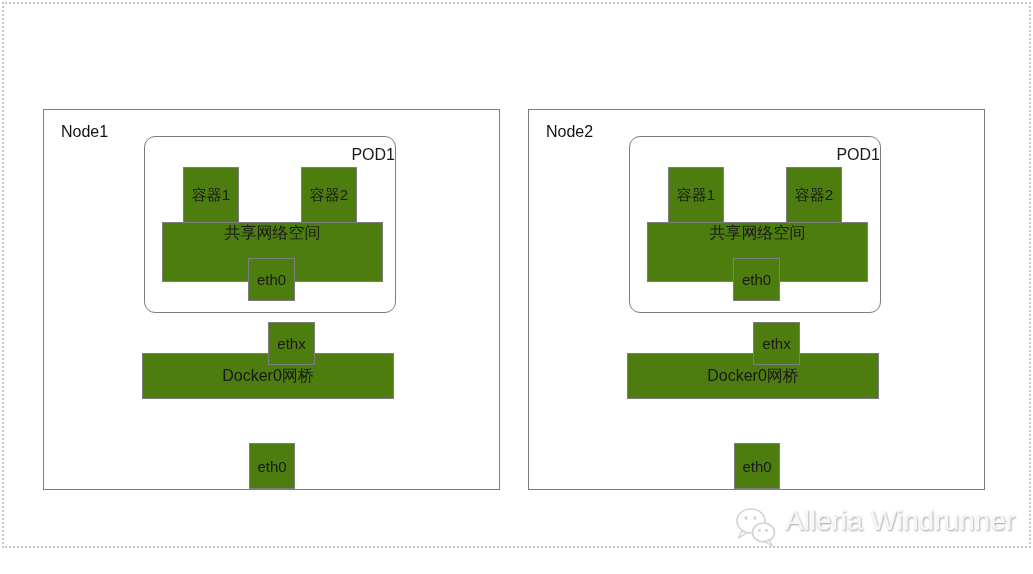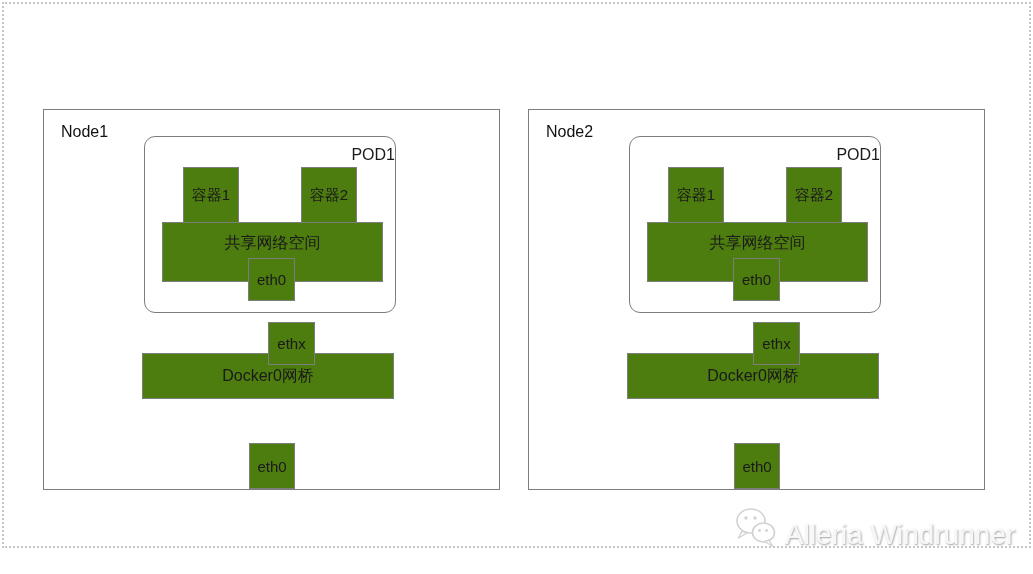--- a/index.html
+++ b/index.html
@@ -67,32 +67,32 @@
     display: flex;
     align-items: center;
     justify-content: center;
     font-size: 15px;
     box-sizing: border-box;
     text-align: right;
   }
   .container1 { left: 139px; top: 57px;  width: 56px;  height: 56px; }
   .container2 { left: 257px; top: 57px;  width: 56px;  height: 56px; }
   .shared     { left: 118px; top: 112px; width: 221px; height: 60px;
-                align-items: flex-start; padding-top: 10px; font-size: 16px; }
+                align-items: flex-start; font-size: 16px; }
   .pod-eth    { left: 204px; top: 148px; width: 47px;  height: 43px; z-index: 3; }
   .ethx       { left: 204px; top: 212px; width: 47px;  height: 43px; z-index: 3; margin-left: 20px; }
   .bridge     { left: 98px;  top: 243px; width: 252px; height: 46px; font-size: 16px; }
   .node-eth   { left: 205px; top: 333px; width: 46px;  height: 46px; z-index: 3; }
   
   .watermark {
     position: absolute;
     left: 733px;
     top: 505px;
     display: flex;
-    align-items: flex-end;
+    align-items: flex-start;
   }
   .wm-icon { width: 46px; height: 46px; }
   .wm-text {
     margin-left: 6px;
     font-size: 28px;
     letter-spacing: 0px;
     color: #f7f7f7;
     text-shadow: 1px 1px 2px rgba(165,165,165,0.85),
                 -1px -1px 1px rgba(255,255,255,1),
                  0px 1px 1px rgba(190,190,190,0.6);

